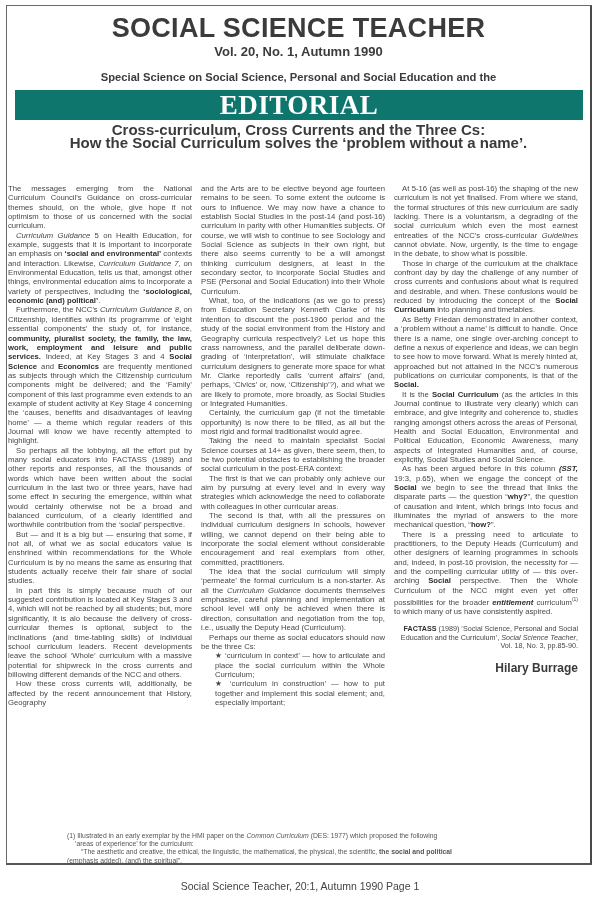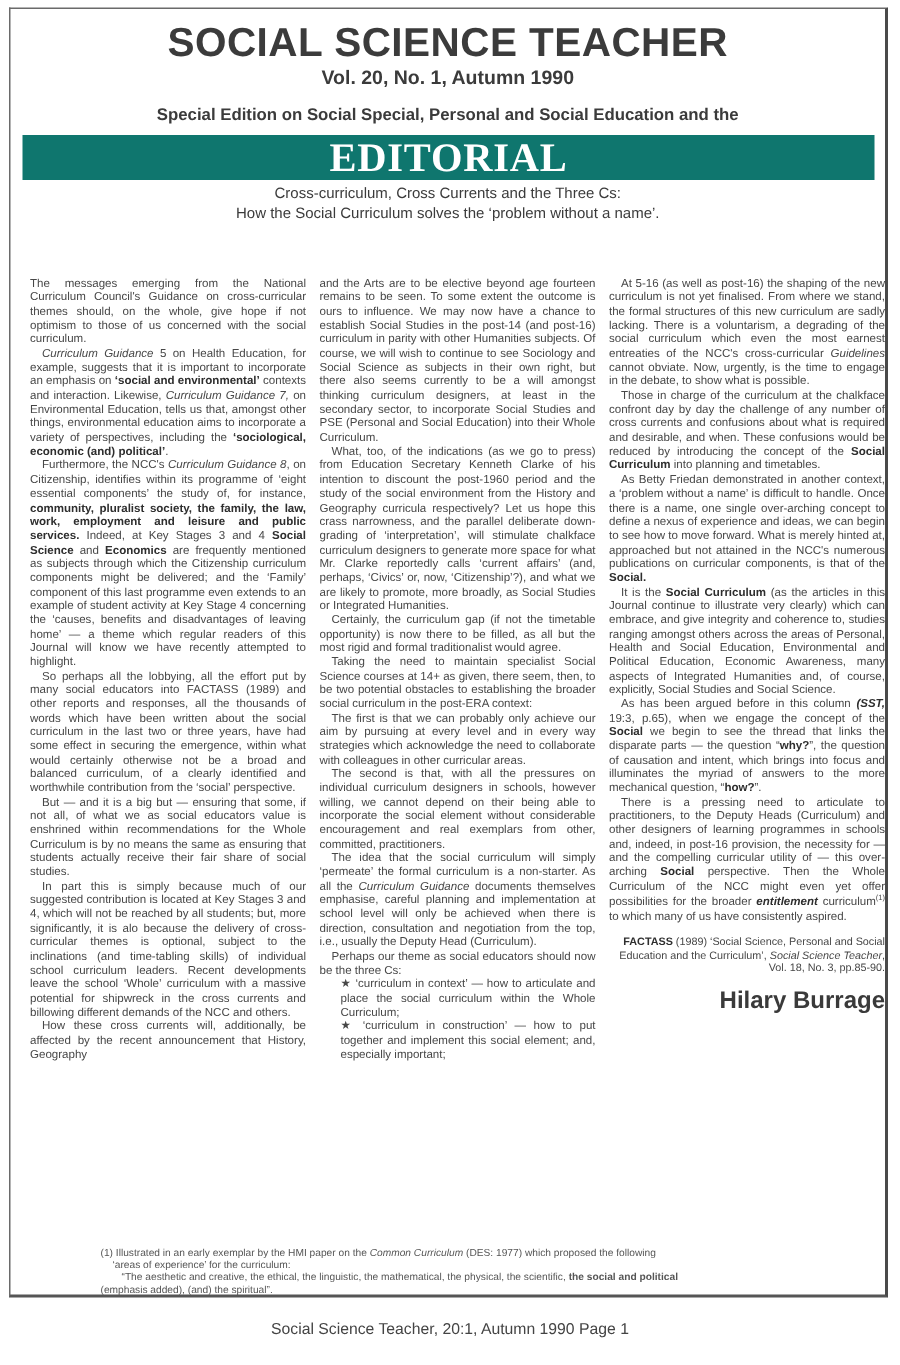--- a/index.html
+++ b/index.html
@@ -25,56 +25,56 @@
   .mast-special {
     font-weight: bold; font-size: 11.2px; line-height: 13px; margin-top: 9px;
   }
   .banner {
     margin: 6px 7px 0 8px; height: 30px; background: #0f766e;
     color: #fff; text-align: center;
     font-family: "Liberation Serif", serif; font-weight: bold; font-size: 27px; line-height: 31px;
     letter-spacing: 0.5px;
   }
   .subtitle {
-    text-align: center; font-weight: normal; font-size: 10px; line-height: 13px;
+    text-align: center; font-weight: bold; font-size: 15px; line-height: 13px;
     color: #3b3b3b; margin-top: 3px;
   }
   .columns {
-    position: absolute; left: 13px; top: 178px; width: 570px; height: 640px;
+    position: absolute; left: 1px; top: 178px; width: 570px; height: 640px;
     display: flex; gap: 9px;
   }
   .col { width: 184px; font-size: 7.7px; line-height: 9.35px; text-align: justify; color: #474747; }
   .col p { margin: 0; text-indent: 8px; }
   .col p.first { text-indent: 0; }
   .col b { color: #2e2e2e; }
   .bullet { padding-left: 14px; text-indent: 0 !important; }
   .ref { font-size: 7.2px; line-height: 8.4px; text-indent: 0 !important; text-align: right; margin-top: 9px !important; }
   .author {
-    text-align: right; font-weight: bold; font-size: 16px; margin-top: 13px; color: #3a3a3a;
+    text-align: right; font-weight: bold; font-size: 12px; margin-top: 13px; color: #3a3a3a;
   }
   .footnote {
     position: absolute; left: 60px; top: 826px; width: 520px;
     font-size: 6.8px; line-height: 8.2px; color: #555;
   }
   .footnote .indent { padding-left: 8px; }
   .footnote .quote { padding-left: 14px; }
   .page-footer {
     position: absolute; left: 0; top: 880px; width: 600px; text-align: center;
     font-size: 10.5px; color: #444;
   }
 </style>
 </head>
 <body>
 
 <div class="frame">
   <div class="masthead">
     <div class="mast-title">SOCIAL SCIENCE TEACHER</div>
     <div class="mast-vol">Vol. 20, No. 1, Autumn 1990</div>
     <div class="mast-special">
-      <div>Special Edition on Social Special, Personal and Social Education and the</div>
+      <div>Special Science on Social Science, Personal and Social Education and the</div>
     </div>
   </div>
 
   <div class="banner">EDITORIAL</div>
 
   <div class="subtitle">
     <div>Cross-curriculum, Cross Currents and the Three Cs:</div>
     <div>How the Social Curriculum solves the ‘problem without a name’.</div>
   </div>
 

